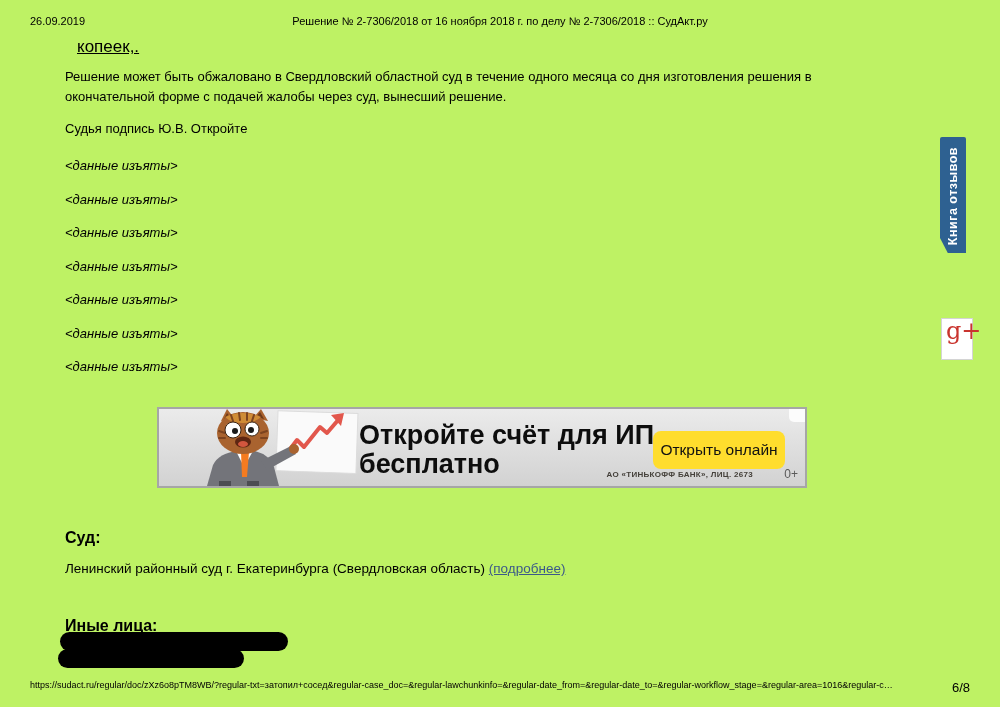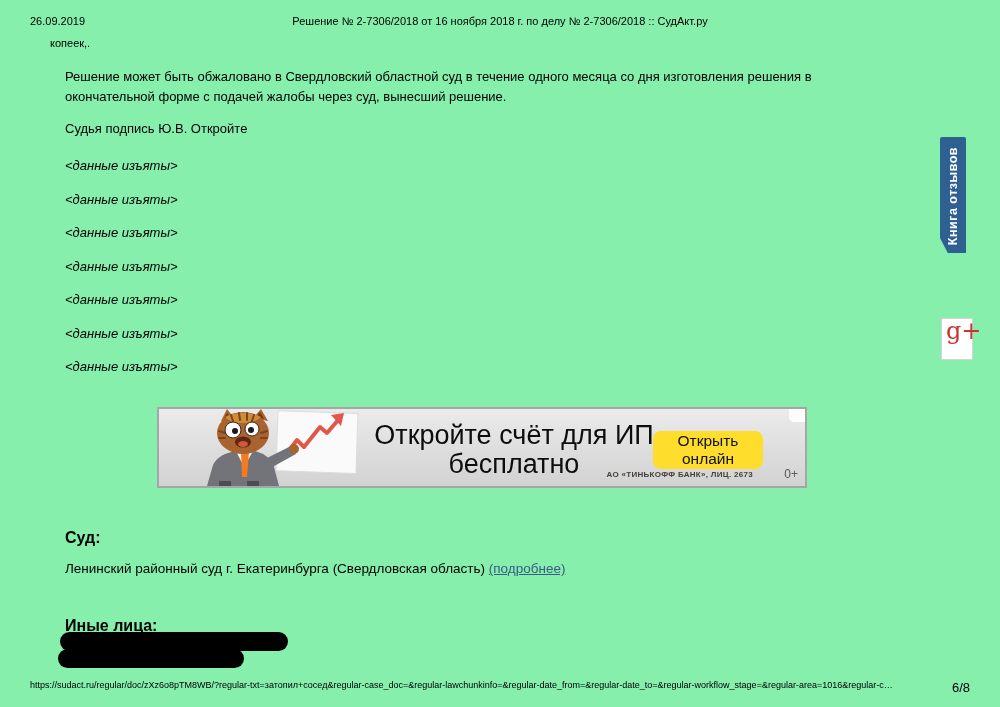--- a/index.html
+++ b/index.html
@@ -1,27 +1,27 @@
 <!DOCTYPE html>
 <html><head>
 <meta charset="utf-8">
 <style>
   * { margin:0; padding:0; box-sizing:border-box; }
   html,body { width:1000px; height:707px; background:#ffffff;
     font-family:"Liberation Sans", sans-serif; color:#000; overflow:hidden; }
-  .stage { position:relative; width:1000px; height:707px; background:#86efac; }
+  .stage { position:relative; width:1000px; height:707px; background:#bef264; }
 
   
   .print-date { position:absolute; left:30px; top:15px; font-size:11px; color:#000; }
   .print-title { position:absolute; left:100px; right:100px; top:15px; text-align:center; font-size:11px; color:#000; white-space:nowrap; overflow:hidden; }
   .footer-url { position:absolute; left:30px; top:680px; font-size:9px; color:#000; white-space:nowrap; }
   .footer-page { position:absolute; right:30px; top:680px; font-size:13px; color:#000; }
 
   
-  .doc-fragment { position:absolute; left:50px; top:37px; font-size:11px; }
+  .doc-fragment { position:absolute; left:77px; top:37px; font-size:17px;text-decoration:underline; }
   .appeal-paragraph { position:absolute; left:65px; top:67px; width:785px; font-size:13px; line-height:20px; }
   .judge-line { position:absolute; left:65px; top:121px; font-size:13px; }
   .redacted-line { position:absolute; left:65px; font-size:13px;font-style:italic; }
   .rl-0{top:158px} .rl-1{top:192px} .rl-2{top:225px} .rl-3{top:259px}
   .rl-4{top:292px} .rl-5{top:326px} .rl-6{top:359px}
 
   
   .feedback-tab { position:absolute; left:940px; top:137px; width:26px; height:116px; cursor:pointer; }
   .feedback-fold { position:absolute; left:0; bottom:0; width:9px; height:16px;
     background:#c2c7cc; clip-path:polygon(0 0, 100% 100%, 100% 0); }
@@ -36,23 +36,23 @@
     background:#fff; border:1px solid #d4d4d4; cursor:pointer; }
   .gplus-box span { font-family:"DejaVu Serif", serif; color:#c9342e; font-size:24px;
     line-height:22px; display:block; padding:1px 0 0 4px; }
 
   
   .ad-banner { position:absolute; left:157px; top:407px; width:650px; height:81px;
     border:2px solid #a6a6a6; background:linear-gradient(#ebebeb,#d2d2d2); cursor:pointer; }
   .ad-notch { position:absolute; right:0; top:0; width:16px; height:13px; background:#fcfcfc;
     border-radius:0 0 0 5px; }
   .ad-illustration { position:absolute; left:22px; bottom:0; width:190px; height:77px; }
-  .ad-headline { position:absolute; left:200px; top:12px; width:310px; text-align:center;
-    font-weight:normal; font-size:27px; line-height:29px; color:#0d0d0d; }
-  .ad-button { position:absolute; left:494px; top:22px; width:110px; height:38px;
+  .ad-headline { position:absolute; left:200px; top:12px; width:310px; 
+    font-weight:bold; font-size:27px; line-height:29px; color:#0d0d0d; }
+  .ad-button { position:absolute; left:494px; top:22px; width:132px; height:38px;
     background:#ffdd2d; border:none; border-radius:8px; font-family:"Liberation Sans",sans-serif;
     font-size:15.5px; color:#111; cursor:pointer; display:flex; align-items:center; justify-content:center; }
   .ad-legal { position:absolute; right:52px; bottom:7px; font-size:8px; font-weight:bold;
     color:#44403a; letter-spacing:0.3px; }
   .ad-age { position:absolute; right:7px; bottom:5px; font-size:12px; color:#5a5a5a; }
 
   
   .section-heading { position:absolute; left:65px; font-size:16px; font-weight:bold; }
   .court-heading { top:529px; }
   .court-line { position:absolute; left:65px; top:561px; font-size:13.5px; }

